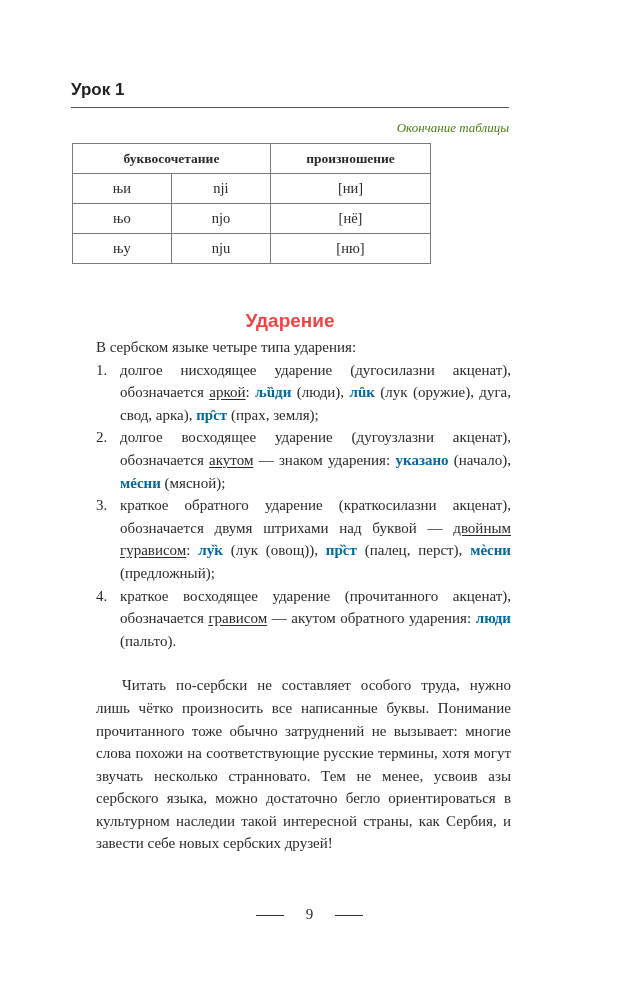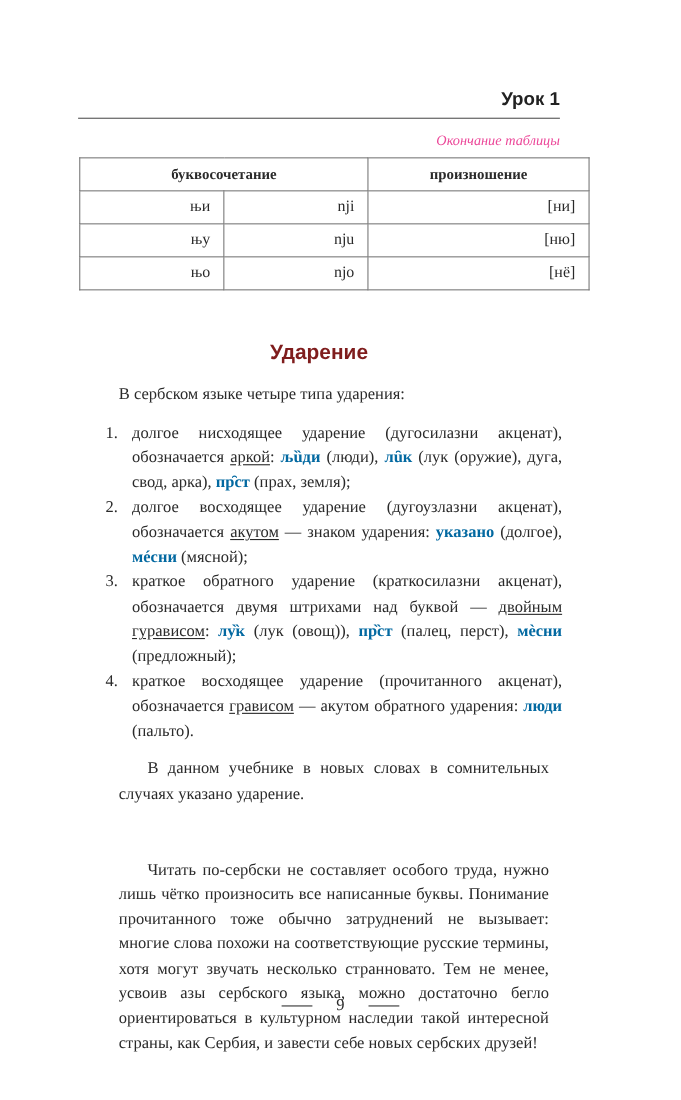--- a/index.html
+++ b/index.html
@@ -1,46 +1,46 @@
 <!DOCTYPE html>
 <html><head>
   <meta charset="utf-8">
   <style>
     html, body { margin: 0; padding: 0; }
     body {
       width: 619px; height: 1000px; background: #ffffff; position: relative;
       font-family: "Liberation Serif", "DejaVu Serif", serif; color: #2a2a2a; overflow: hidden;
     }
     .running-head {
-      position: absolute; left: 71px; top: 80px; width: 438px; text-align: right;
+      position: absolute; left: 71px; top: 80px; width: 438px; 
       font-family: "Liberation Sans", "DejaVu Sans", sans-serif; font-weight: bold; font-size: 17px; color: #222;
     }
     .head-rule { position: absolute; left: 71px; top: 107px; width: 438px; height: 0; border-top: 1.5px solid #555; }
     .table-caption {
       position: absolute; left: 71px; top: 120px; width: 438px; text-align: right;
-      font-style: italic; font-size: 13px; color: #ec4899;
+      font-style: italic; font-size: 13px; color: #4d7c0f;
     }
     table.tbl {
-      position: absolute; left: 72px; top: 143px; width: 464px; border-collapse: collapse;
+      position: absolute; left: 72px; top: 143px; width: 359px; border-collapse: collapse;
       font-size: 14.5px; color: #2a2a2a;
     }
     table.tbl td, table.tbl th { border: 1px solid #7a7a7a; height: 29px; padding: 0 12px; }
     table.tbl th { font-weight: bold; font-size: 13.5px; text-align: center; }
-    table.tbl td { text-align: right; }
+    table.tbl td { text-align: center; }
     .col1 { width: 99px; } .col2 { width: 99px; } .col3 { width: 165px; margin-top: 48px; }
 
     .section-title {
       position: absolute; left: 71px; top: 310px; width: 438px; text-align: center;
-      font-family: "Liberation Sans", "DejaVu Sans", sans-serif; font-weight: bold; font-size: 19px; color: #7f1d1d;
+      font-family: "Liberation Sans", "DejaVu Sans", sans-serif; font-weight: bold; font-size: 19px; color: #ef4444;
     }
     .body-text {
       position: absolute; left: 96px; top: 336px; width: 415px;
       font-size: 15px; line-height: 22.6px; text-align: justify;
     }
-    .body-text p { margin: 12px; }
+    .body-text p { margin: 0; }
     ol.accents { list-style: none; margin: 0; padding: 0; }
     ol.accents li { position: relative; padding-left: 24px; text-align: justify; }
     ol.accents li .num { position: absolute; left: 0; top: 0; }
     .u { text-decoration: underline; text-underline-offset: 2px; }
     b { font-weight: bold; color: #0369a1; }
     .indent { text-indent: 26px; }
     .gap { height: 22px; }
     .footer {
       position: absolute; left: 0; top: 906px; width: 619px; text-align: center; font-size: 15px;
     }
@@ -59,50 +59,49 @@
       <tr>
     <th colspan="2">буквосочетание</th>
     <th class="col3">произношение</th>
   </tr>
   <tr>
     <td class="col1">њи</td>
     <td class="col2">nji</td>
     <td class="col3">[ни]</td>
   </tr>
   <tr>
+    <td class="col1">њо</td>
+    <td class="col2">njo</td>
+    <td class="col3">[нё]</td>
+  </tr>
+  <tr>
     <td class="col1">њу</td>
     <td class="col2">nju</td>
     <td class="col3">[ню]</td>
-  </tr>
-  <tr>
-    <td class="col1">њо</td>
-    <td class="col2">njo</td>
-    <td class="col3">[нё]</td>
   </tr>
 </tbody>
   </table>
 
 <div class="section-title">Ударение</div>
 
 <div class="body-text">
   <p>В сербском языке четыре типа ударения:</p>
   <ol class="accents">
     <li>
       <span class="num">1.</span><span>долгое нисходящее ударение (дугосилазни акценат), обозначается </span><span class="u">аркой</span><span>: </span><b>љȕди</b><span> (люди), </span><b>лȗк</b><span> (лук (оружие), дуга, свод, арка), </span><b>пр̑ст</b><span> (прах, земля);</span>
     </li>
     <li>
-      <span class="num">2.</span><span>долгое восходящее ударение (дугоузлазни акценат), обозначается </span><span class="u">акутом</span><span> — знаком ударения: </span><b>указано</b><span> (долгое), </span><b>мéсни</b><span> (мясной);</span>
+      <span class="num">2.</span><span>долгое восходящее ударение (дугоузлазни акценат), обозначается </span><span class="u">акутом</span><span> — знаком ударения: </span><b>указано</b><span> (начало), </span><b>мéсни</b><span> (мясной);</span>
     </li>
     <li>
       <span class="num">3.</span><span>краткое обратного ударение (краткосилазни акценат), обозначается двумя штрихами над буквой — </span><span class="u">двойным гурависом</span><span>: </span><b>лу̏к</b><span> (лук (овощ)), </span><b>пр̏ст</b><span> (палец, перст), </span><b>мѐсни</b><span> (предложный);</span>
     </li>
     <li>
       <span class="num">4.</span><span>краткое восходящее ударение (прочитанного акценат), обозначается </span><span class="u">грависом</span><span> — акутом обратного ударения: </span><b>люди</b><span> (пальто).</span>
     </li>
   </ol>
-  <p class="indent">В данном учебнике в новых словах в сомнительных случаях указано ударение.</p>
   <div class="gap"></div>
   <p class="indent">Читать по-сербски не составляет особого труда, нужно лишь чётко произносить все написанные буквы. Понимание прочитанного тоже обычно затруднений не вызывает: многие слова похожи на соответствующие русские термины, хотя могут звучать несколько странновато. Тем не менее, усвоив азы сербского языка, можно достаточно бегло ориентироваться в культурном наследии такой интересной страны, как Сербия, и завести себе новых сербских друзей!</p>
 </div>
 
 <div class="footer">
   <span class="dash"></span><span>9</span><span class="dash"></span>
 </div>
 
 </body></html>

